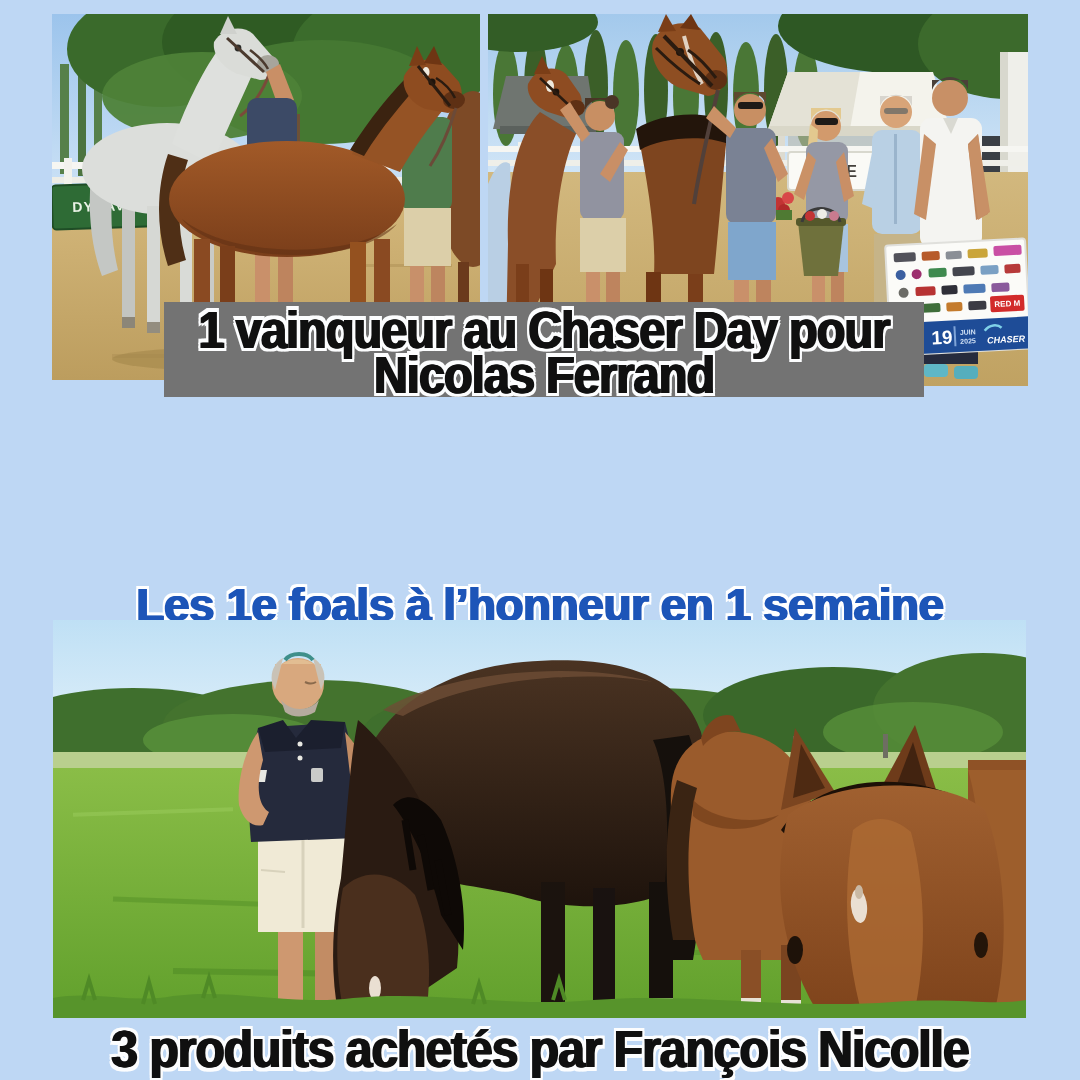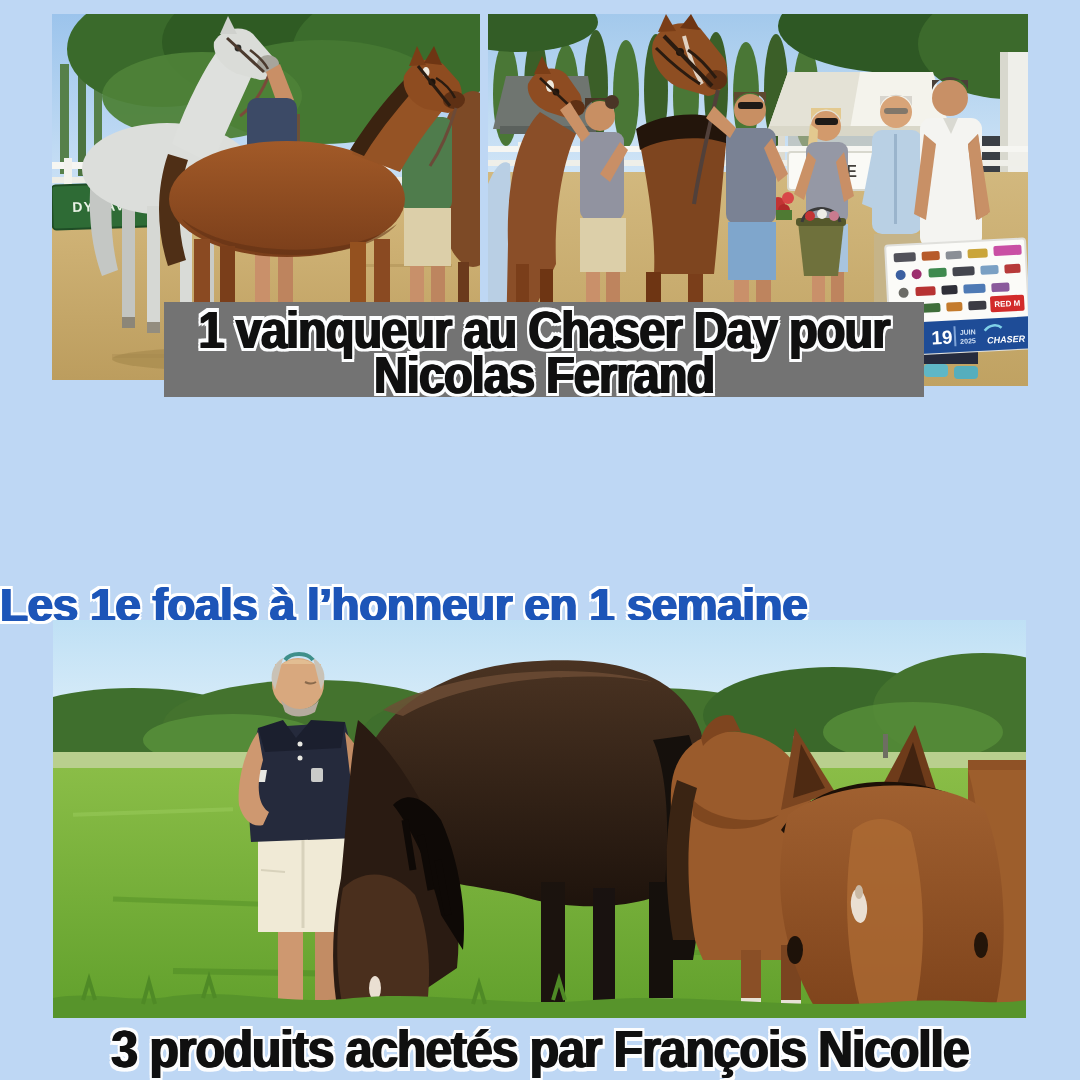--- a/index.html
+++ b/index.html
@@ -33,21 +33,21 @@
     white-space:nowrap;line-height:1;
   }
   #main-title .stretch{
     display:inline-block;font-size:152px;font-weight:700;letter-spacing:0px;
     transform:scaleY(1.43);transform-origin:50% 0;
   }
   .title-first{color:#B73353;}
   .title-rest{color:#1A4DA8;}
 
   #subtitle{
-    position:absolute;left:0;top:578px;width:100%;text-align:left;
+    position:absolute;left:0;top:578px;width:100%;text-align:center;
     font-size:46px;font-weight:700;color:#1D55B8;white-space:nowrap;
     letter-spacing:-0.5px;
     text-shadow:
       1px 0 0 #1D55B8,-1px 0 0 #1D55B8,
       -3px -3px 0 #FFFFFF,0 -3px 0 #FFFFFF,3px -3px 0 #FFFFFF,
       -3px 0 0 #FFFFFF,3px 0 0 #FFFFFF,
       -3px 3px 0 #FFFFFF,0 3px 0 #FFFFFF,3px 3px 0 #FFFFFF;
   }
   #bottom-caption{
     position:absolute;left:0;top:1022px;width:100%;text-align:center;

